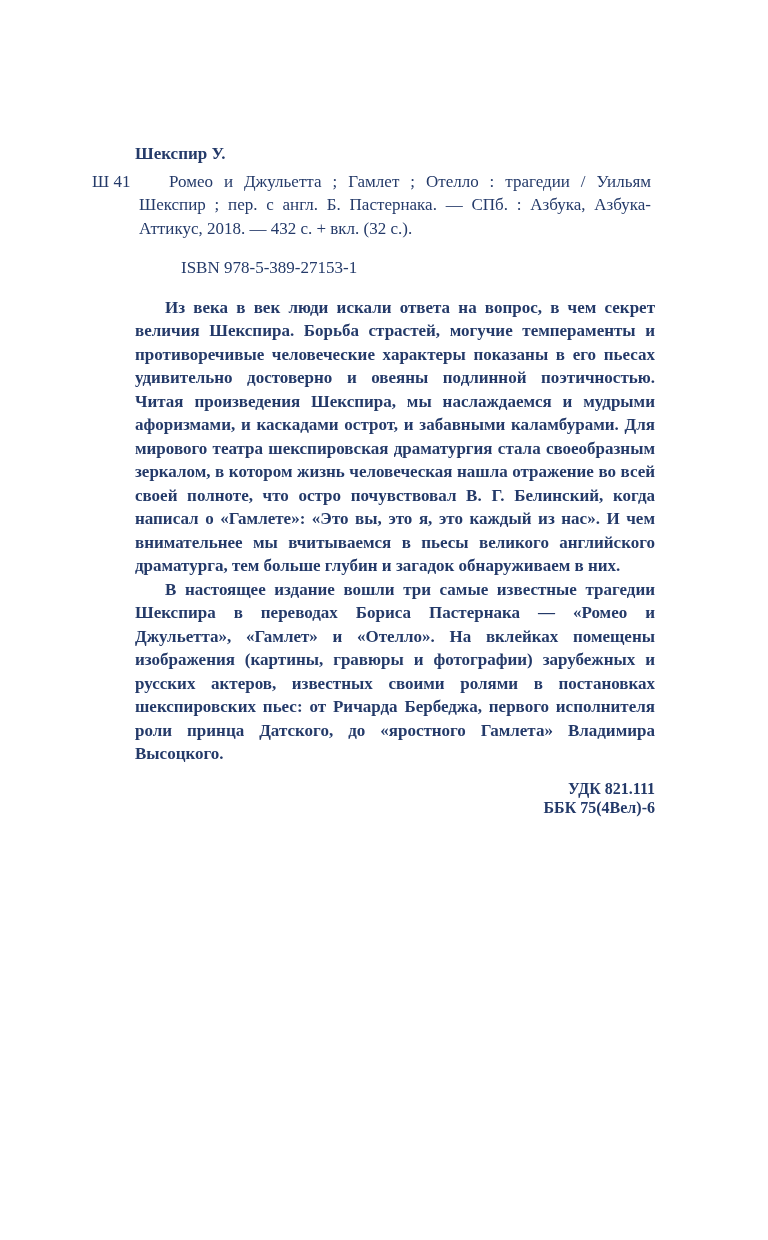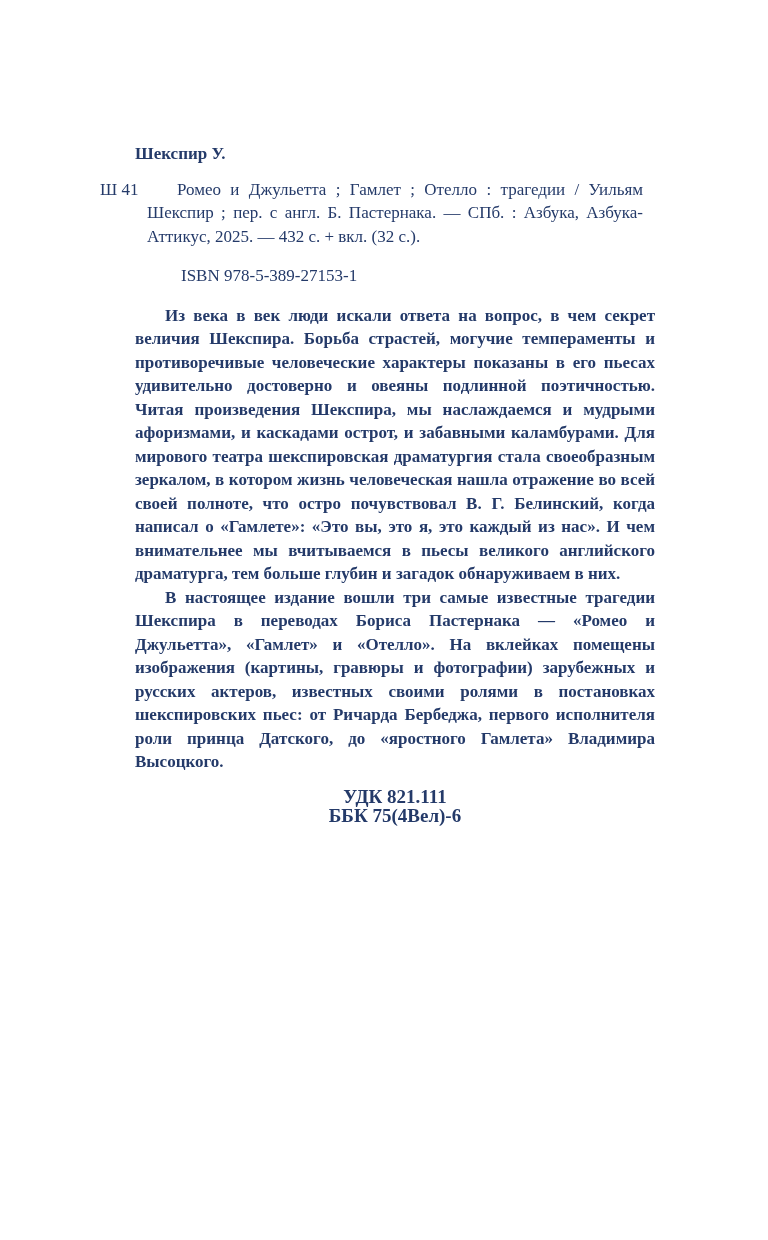--- a/index.html
+++ b/index.html
@@ -20,21 +20,21 @@
       line-height: 23.5px;
       overflow: hidden;
     }
     .author-header {
       margin: 0;
       font-weight: bold;
       text-align: left;
     }
     .bib-entry {
       position: relative;
-      margin: 12px;
+      margin: 4px;
     }
     .class-code {
       position: absolute;
       left: -47px;
       top: 0;
     }
     .bib-text {
       margin: 0;
       text-align: justify;
       text-indent: 30px;
@@ -46,39 +46,39 @@
     }
     .para {
       margin: 0;
       text-align: justify;
       text-indent: 30px;
       hyphens: auto;
       font-weight: bold;
     }
     .codes-block {
       margin-top: 13px;
-      text-align: center;
+      text-align: right;
       font-weight: bold;
-      font-size: 19px;
+      font-size: 16px;
       line-height: 19px;
     }
     .codes-block p {
       margin: 0;
     }
   </style>
 </head>
 <body>
 
 <div class="page">
 
   <p class="author-header">Шекспир У.</p>
 
   <div class="bib-entry">
     <span class="class-code">Ш 41</span>
-    <p class="bib-text">Ромео и Джульетта ; Гамлет ; Отелло : трагедии / Уильям Шекспир ; пер. с англ. Б. Пастернака. — СПб. : Азбука, Азбука-Аттикус, 2025. — 432 с. + вкл. (32 с.).</p>
+    <p class="bib-text">Ромео и Джульетта ; Гамлет ; Отелло : трагедии / Уильям Шекспир ; пер. с англ. Б. Пастернака. — СПб. : Азбука, Азбука-Аттикус, 2018. — 432 с. + вкл. (32 с.).</p>
   </div>
 
   <p class="isbn-line">ISBN 978-5-389-27153-1</p>
 
   <p class="para">Из века в век люди искали ответа на вопрос, в чем секрет величия Шекспира. Борьба страстей, могучие темпераменты и противоречивые человеческие характеры показаны в его пьесах удивительно достоверно и овеяны подлинной поэтичностью. Читая произведения Шекспира, мы наслаждаемся и мудрыми афоризмами, и каскадами острот, и забавными каламбурами. Для мирового театра шекспировская драматургия стала своеобразным зеркалом, в котором жизнь человеческая нашла отражение во всей своей полноте, что остро почувствовал В. Г. Белинский, когда написал о «Гамлете»: «Это вы, это я, это каждый из нас». И чем внимательнее мы вчитываемся в пьесы великого английского драматурга, тем больше глубин и загадок обнаруживаем в них.</p>
 
   <p class="para">В настоящее издание вошли три самые известные трагедии Шекспира в переводах Бориса Пастернака — «Ромео и Джульетта», «Гамлет» и «Отелло». На вклейках помещены изображения (картины, гравюры и фотографии) зарубежных и русских актеров, известных своими ролями в постановках шекспировских пьес: от Ричарда Бербеджа, первого исполнителя роли принца Датского, до «яростного Гамлета» Владимира Высоцкого.</p>
 
   <div class="codes-block">
     <p>УДК 821.111</p>

